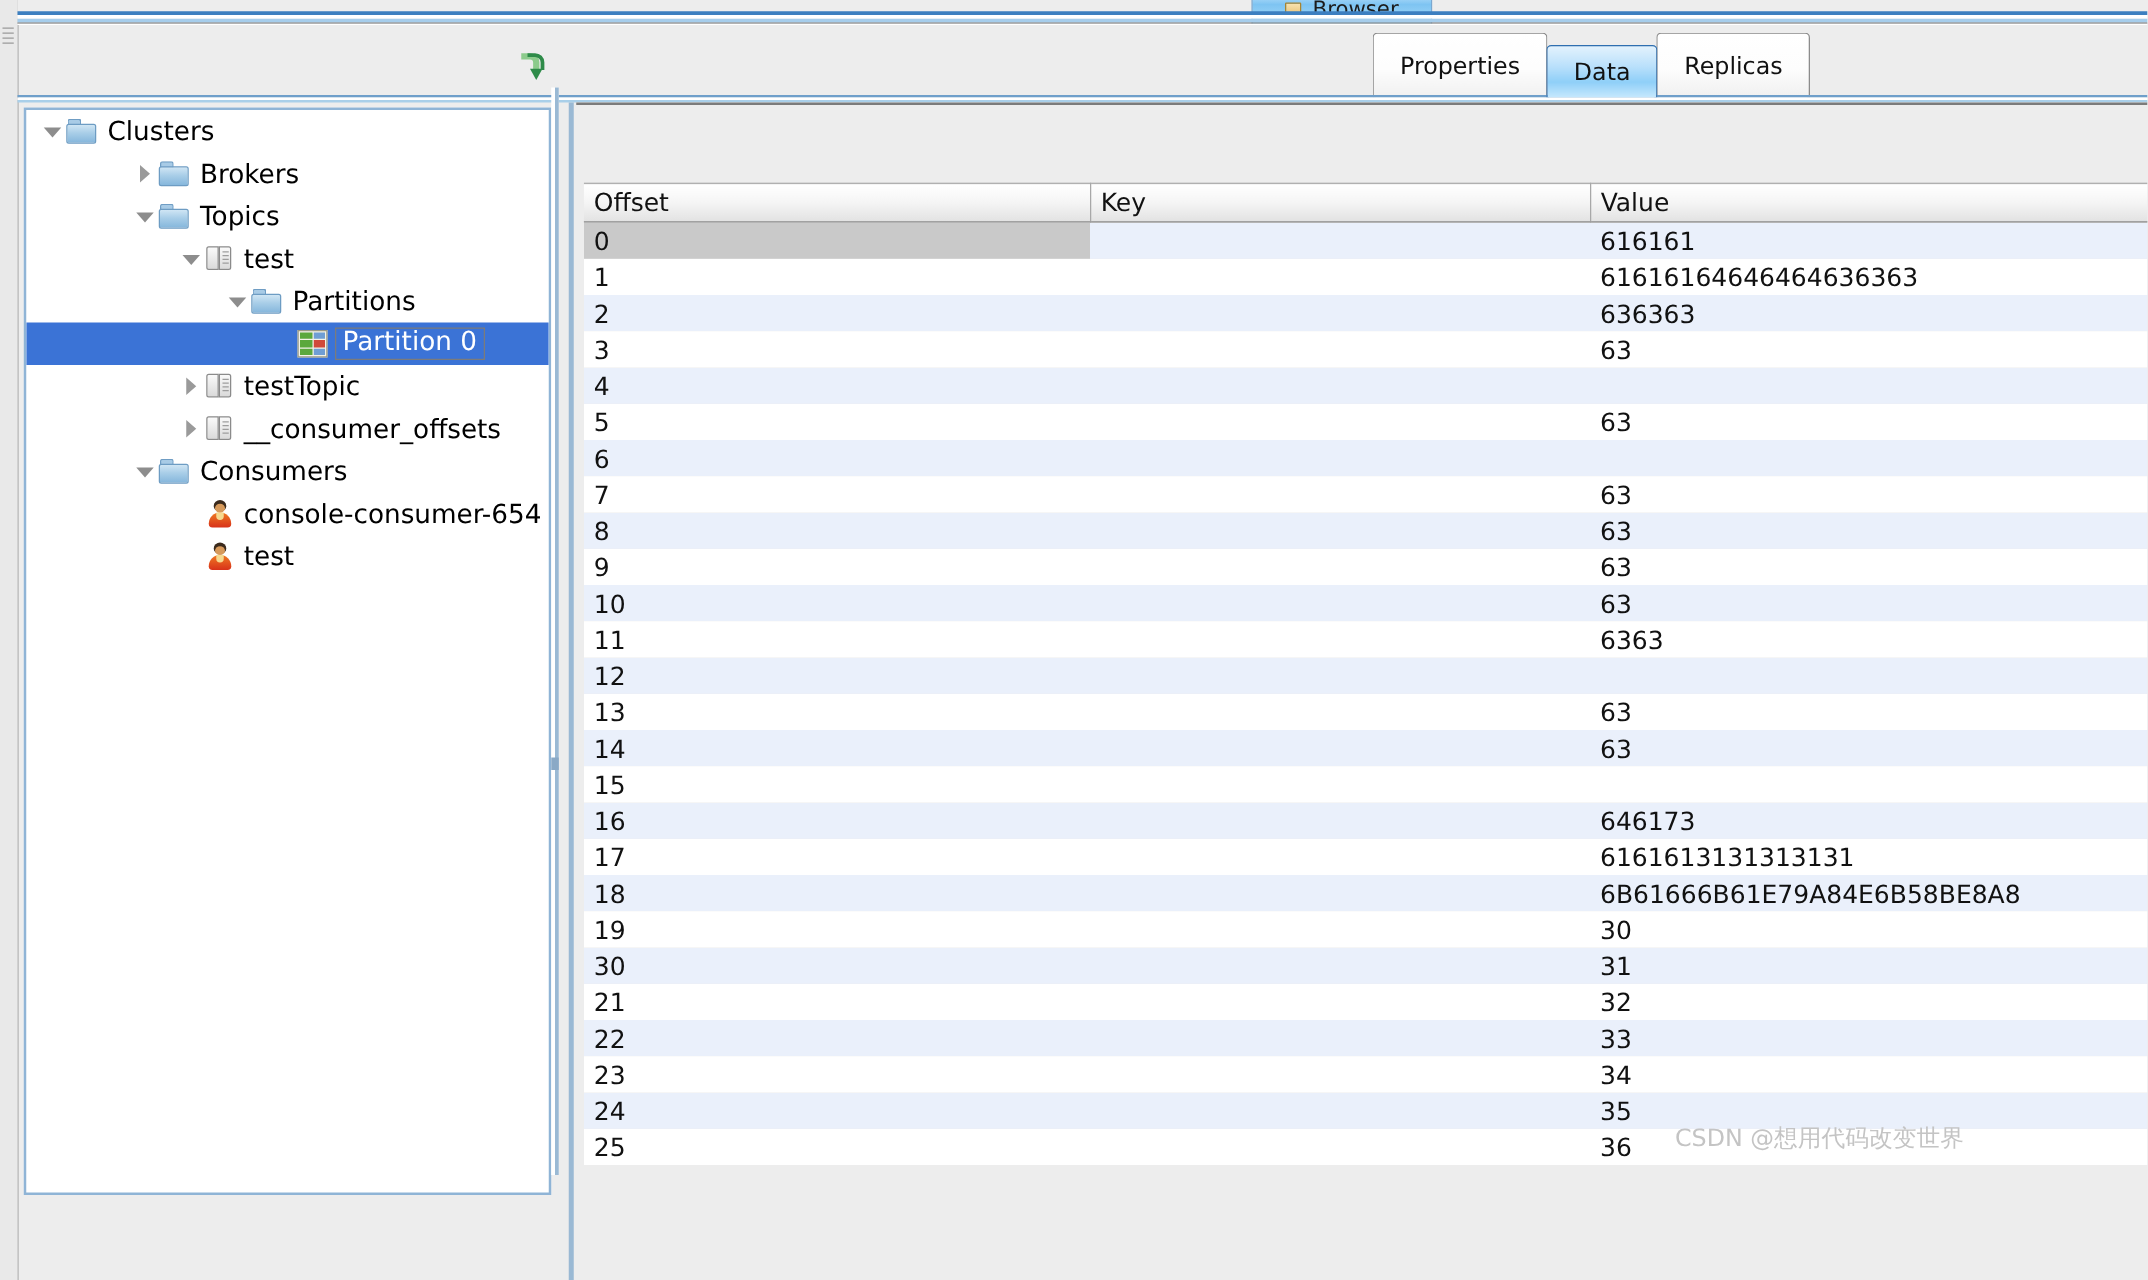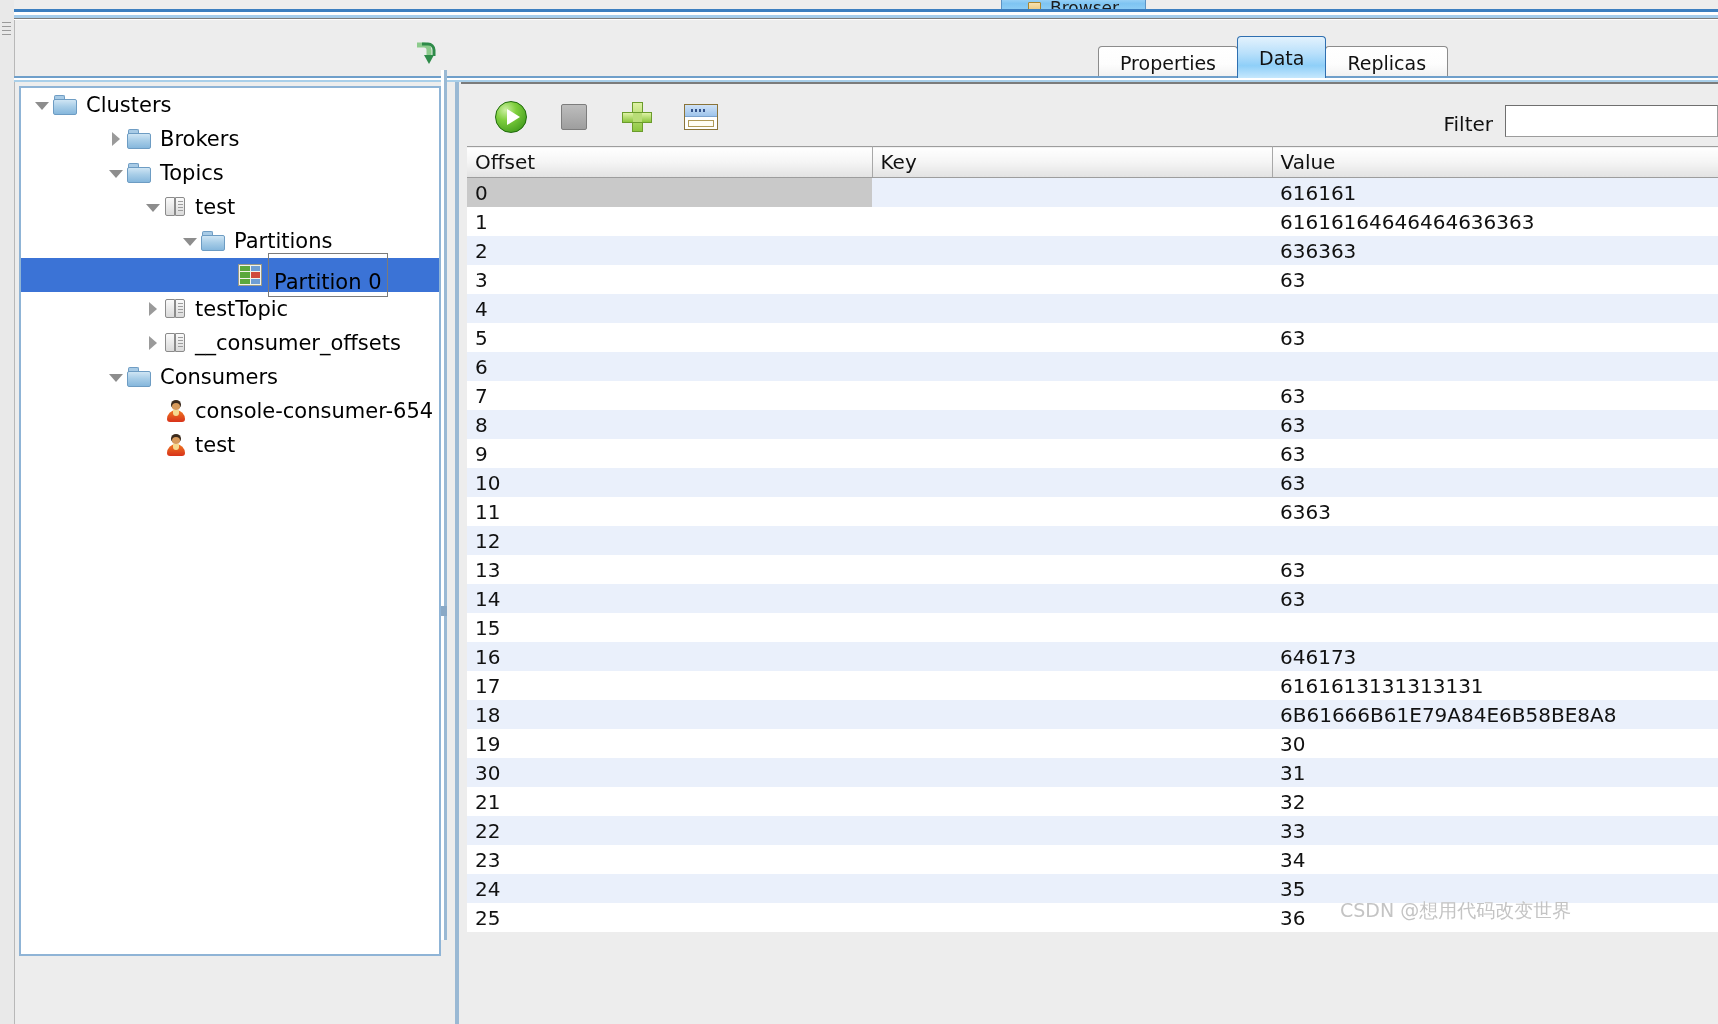--- a/index.html
+++ b/index.html
@@ -67,21 +67,21 @@
   .rail-c { top: 15px; height: 3px; background: #a6cdeb; }
   .rail-d { top: 18px; height: 1px; background: #7d7d7d; }
   .rail-e { top: 19px; height: 1px; background: #ffffff; }
 
   
   .panel-tabs {
     position: absolute; left: 1098px; top: 34px;
     display: flex; align-items: flex-end; height: 44px;
   }
   .ptab {
-    height: 32px; box-sizing: border-box;
+    height: 52px; box-sizing: border-box;
     padding: 0 21px;
     display: flex; align-items: center; justify-content: center;
     font-size: 19px; color: #111;
     border: 1px solid #8c8c8c;
     border-bottom: none;
     border-radius: 4px 4px 0 0;
     background: linear-gradient(to bottom, #ffffff 0%, #fdfdfd 55%, #f0f0f0 100%);
     margin-right: -1px;
     position: relative;
   }
@@ -117,23 +117,23 @@
     height: 34px;
     font-size: 21px; color: #000;
     white-space: nowrap;
   }
   .tree-row.selected {
     background: #3b73d6;
     color: #ffffff;
   }
   .tree-row .lbl { line-height: 1; }
   .tree-row.selected .lbl {
-    color: #000000;
+    color: #ffffff;
     border: 1px solid #7b7b7b;
-    padding: 18px 5px 3px 5px;
+    padding: 0 5px 3px 5px;
     margin-left: -1px;
   }
   .twisty {
     width: 22px; height: 22px; position: relative; flex: 0 0 22px;
   }
   .twisty.down::before {
     content: ""; position: absolute; left: 4px; top: 8px;
     border-left: 7px solid transparent; border-right: 7px solid transparent;
     border-top: 8px solid #8d8d8d;
   }
@@ -504,45 +504,20 @@
   <div class="splitter">
     <div class="bar"></div>
     <div class="grip"></div>
   </div>
 
   <div class="data-panel">
     <div class="dp-leftrail"></div>
     <div class="dp-body">
       <div class="dp-toprule"></div>
 
-      <div class="toolbar">
-        <div class="tb-btn" style="left:34px">
-          <div class="play-icon"></div>
-        </div>
-        <div class="tb-btn" style="left:97px">
-          <div class="stop-icon"></div>
-        </div>
-        <div class="tb-btn" style="left:160px">
-          <div class="plus-icon">
-              <i></i>
-              <b></b>
-              <u></u>
-            </div>
-        </div>
-        <div class="tb-btn" style="left:222px">
-          <div class="form-icon">
-            <div class="hdr"></div>
-              <div class="dots"></div>
-              <div class="fld"></div>
-          </div>
-        </div>
-
-        <div class="filter-label">Filter</div>
-        <input class="filter-input" type="text" value="" placeholder="" style="">
-      </div>
 
       <div class="table-wrap">
         <table class="tbl">
           <colgroup>
             <col class="col-offset">
               <col class="col-key">
               <col class="col-value">
           </colgroup>
           <thead>
             <tr>

